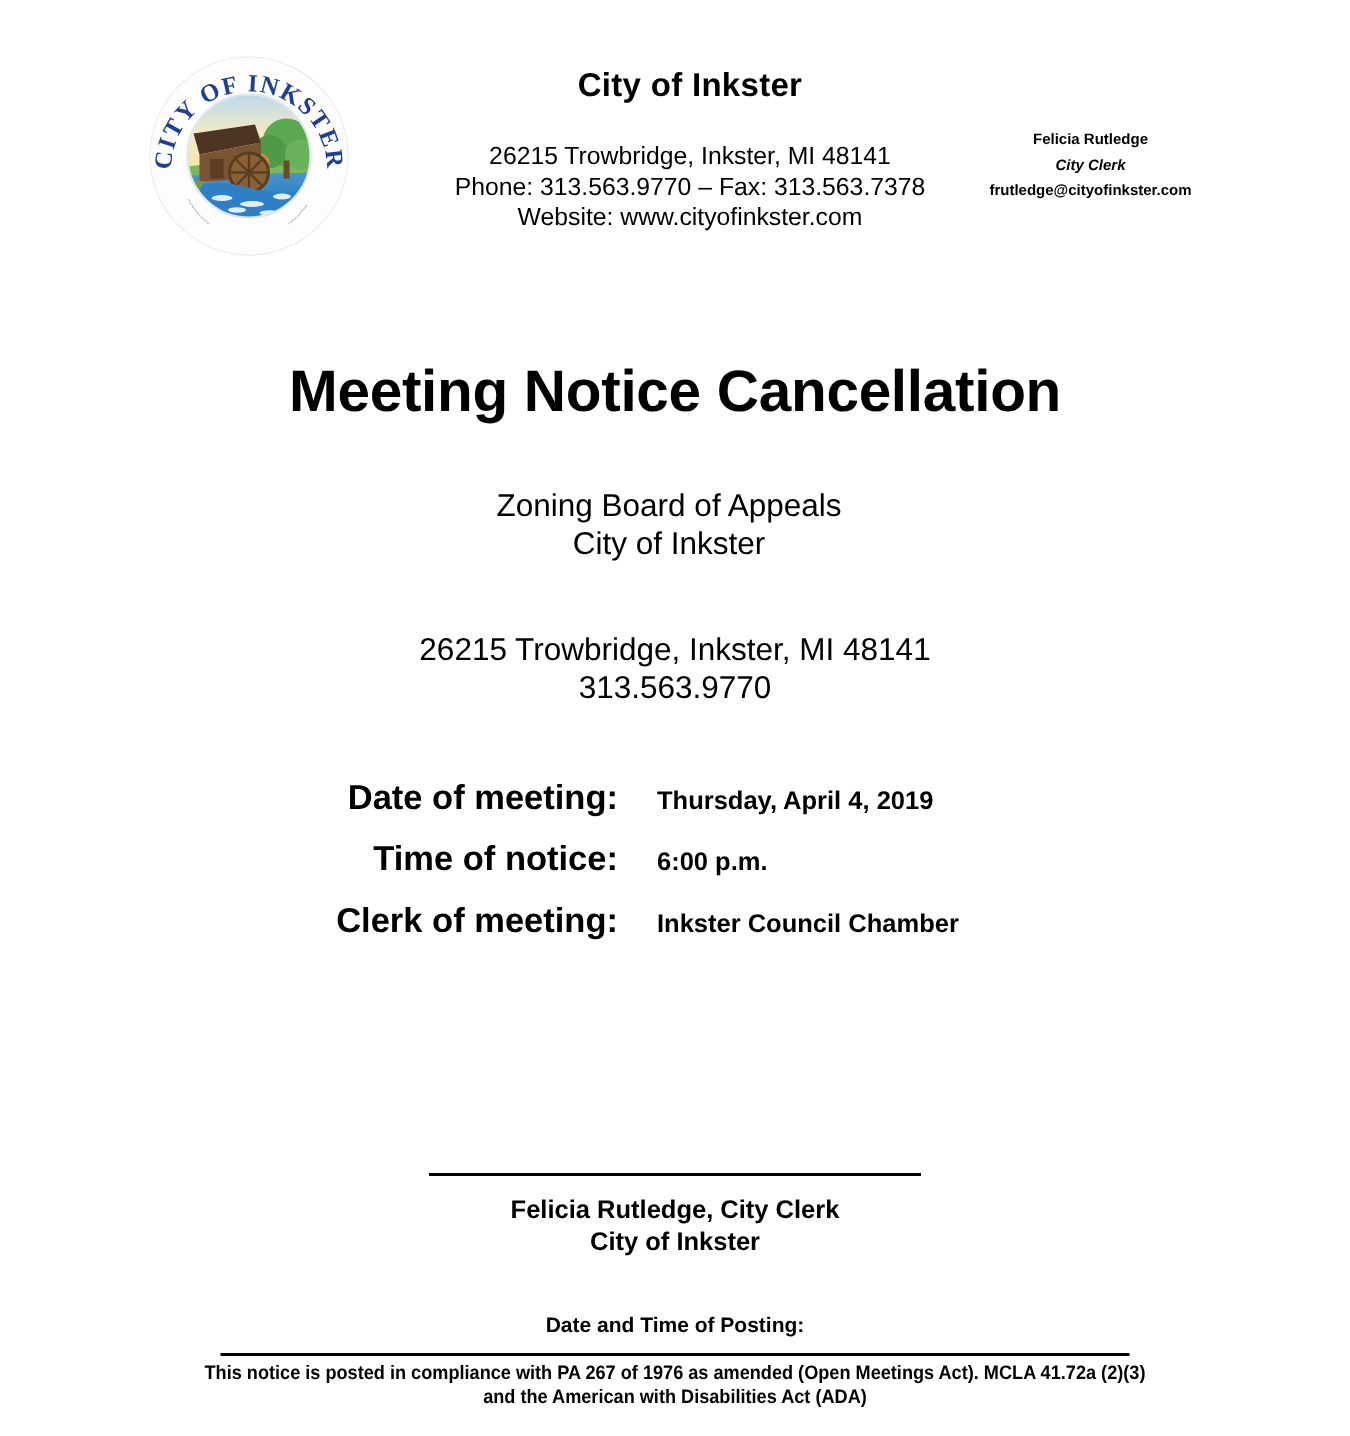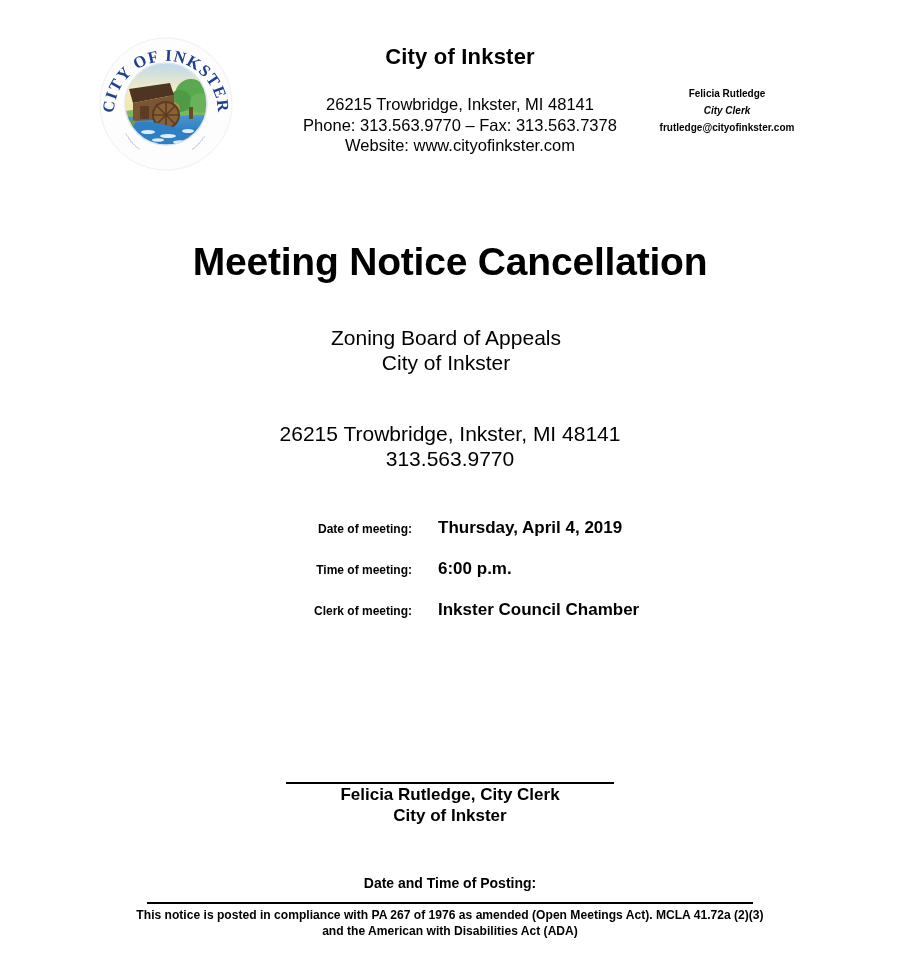--- a/index.html
+++ b/index.html
@@ -118,21 +118,21 @@
     width: 900px;
   }
   .detail-row {
     display: flex;
     align-items: baseline;
     height: 41px;
   }
   .detail-label {
     width: 412px;
     text-align: right;
-    font-size: 12px;
+    font-size: 23px;
     font-weight: bold;
     padding-right: 0;
   }
   .detail-value {
     margin-left: 26px;
     font-size: 17px;
     font-weight: bold;
     text-align: right;
     white-space: nowrap;
   }
@@ -145,21 +145,21 @@
     width: 900px;
     text-align: center;
   }
   .sig-line {
     width: 328px;
     height: 0;
     margin: 0 auto;
     border-top: 2px solid #000000;
   }
   .sig-name {
-    margin-top: 0;
+    margin-top: 12px;
     font-size: 17px;
     font-weight: bold;
     line-height: 21px;
   }
   .sig-org {
     font-size: 17px;
     font-weight: bold;
     line-height: 21px;
   }
 
@@ -301,21 +301,21 @@
     <div>26215 Trowbridge, Inkster, MI 48141</div>
     <div>313.563.9770</div>
   </div>
 
   <div class="details">
     <div class="detail-row">
       <div class="detail-label">Date of meeting:</div>
       <div class="detail-value">Thursday, April 4, 2019</div>
     </div>
     <div class="detail-row">
-      <div class="detail-label">Time of meeting:</div>
+      <div class="detail-label">Time of notice:</div>
       <div class="detail-value">6:00 p.m.</div>
     </div>
     <div class="detail-row">
       <div class="detail-label">Clerk of meeting:</div>
       <div class="detail-value">Inkster Council Chamber</div>
     </div>
   </div>
 
   <div class="signature">
     <div class="sig-line"></div>

